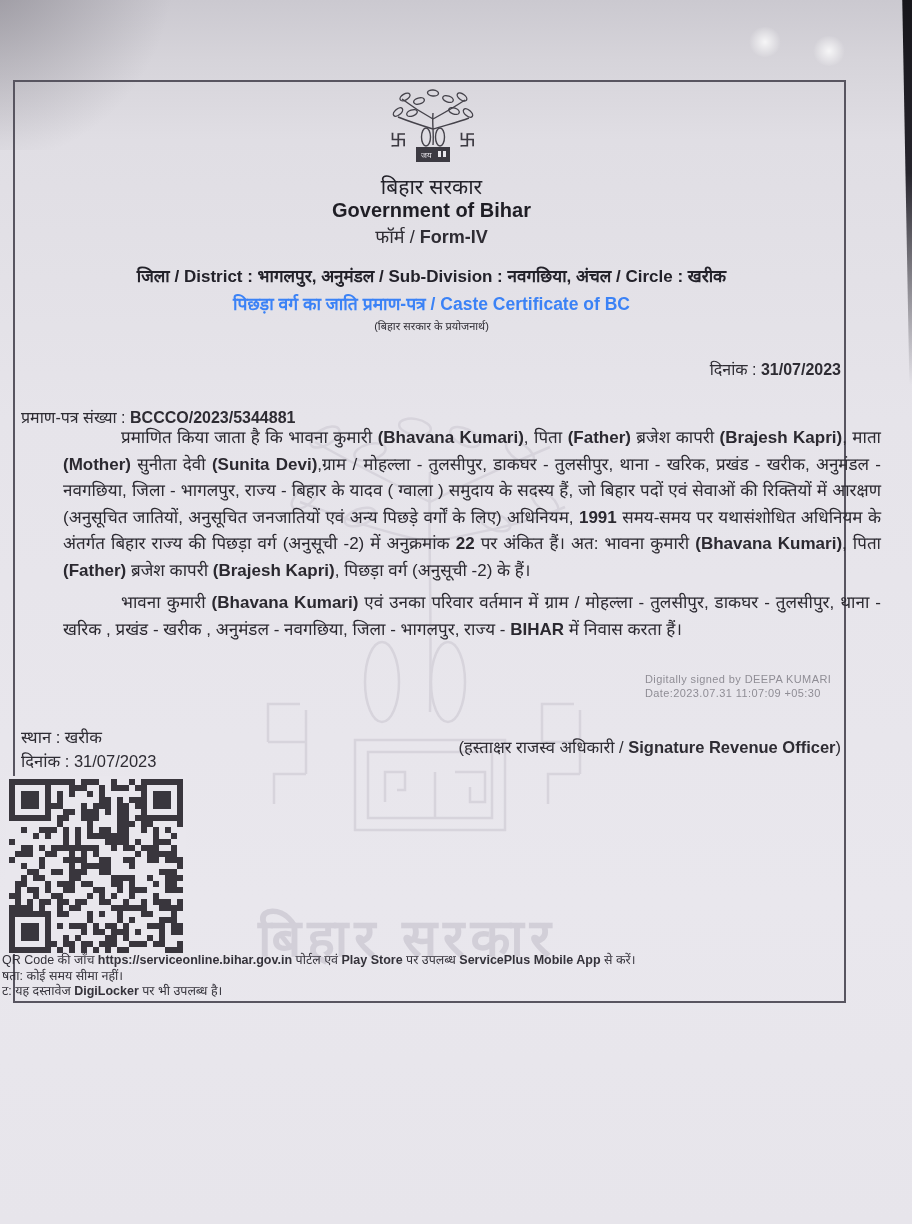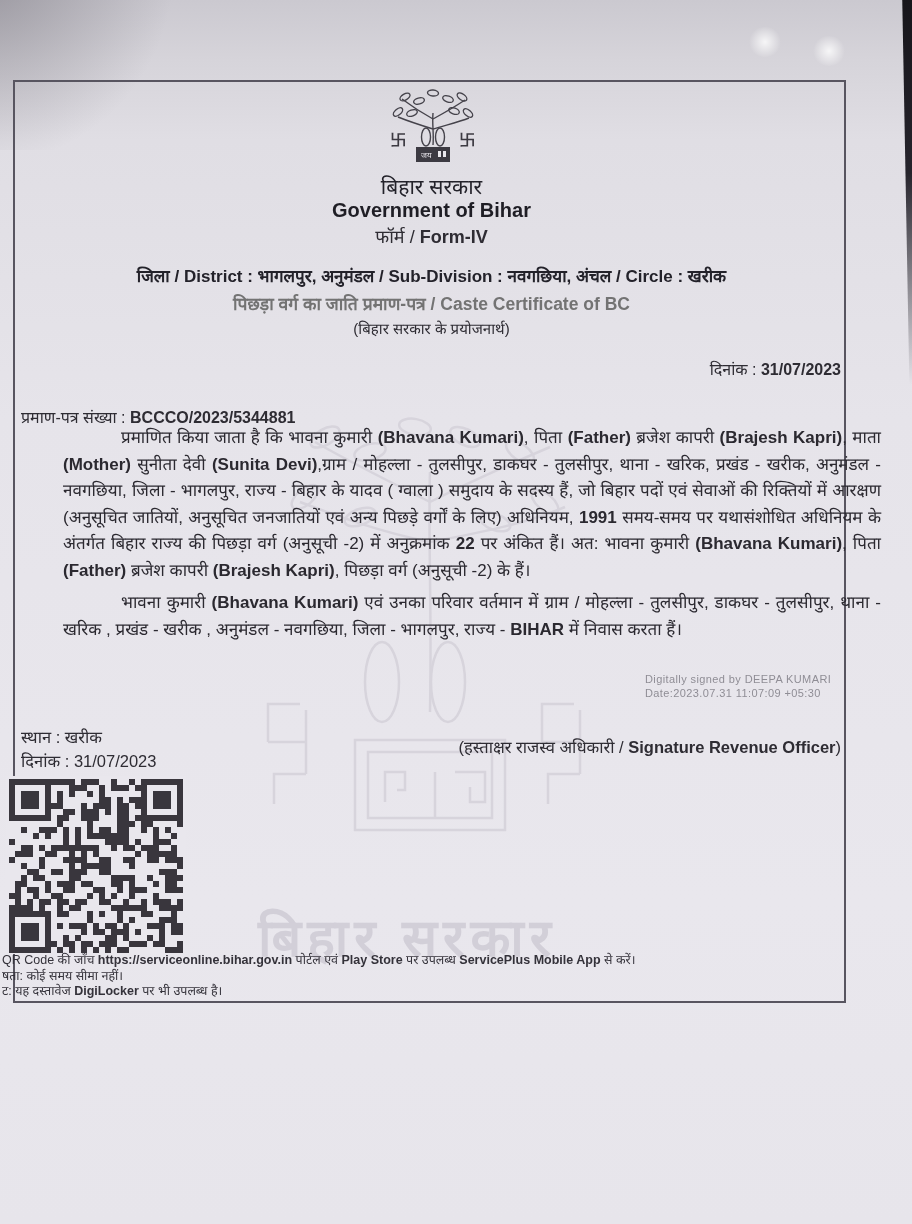--- a/index.html
+++ b/index.html
@@ -28,22 +28,22 @@
   .wm{position:absolute;pointer-events:none;z-index:0;}
   .wm-text{left:243px;top:818px;width:360px;font-size:52px;font-weight:bold;
     color:#d2cfd8;letter-spacing:6px;white-space:nowrap;}
   .content{position:absolute;left:0;top:0;width:100%;height:100%;z-index:1;}
   
   .emblem{left:363px;top:3px;}
   .title-hi{left:0;top:90px;width:833px;font-size:21px;color:#23222a;}
   .title-en{left:0;top:117px;width:833px;font-size:20px;font-weight:bold;color:#1f1e25;}
   .form-line{left:0;top:142px;width:833px;font-size:18px;}
   .district-line{left:0;top:182px;width:833px;font-size:17px;font-weight:bold;color:#23222a;}
-  .cert-title{left:0;top:209px;width:833px;font-size:17.5px;font-weight:bold;color:#737373;}
-  .purpose-line{left:0;top:236px;width:833px;font-size:15px;}
+  .cert-title{left:0;top:209px;width:833px;font-size:17.5px;font-weight:bold;color:#3b82f6;}
+  .purpose-line{left:0;top:236px;width:833px;font-size:11px;}
   .certno-row{left:6px;top:276px;width:820px;font-size:16px;}
   .certno-left{position:absolute;left:0;top:0;margin-top:48px;}
   .certno-right{position:absolute;right:0;top:0;}
   
   .para{left:14px;top:343px;width:818px;font-size:17px;line-height:26.5px;
     text-align:justify;text-indent:58px;color:#2b2930;margin-left:34px;}
   .para2{top:508px;}
   
   .digsig{left:630px;top:590px;font-size:11px;color:#8f8d95;line-height:14px;letter-spacing:.4px;}
   .place-line{left:6px;top:643px;font-size:16.5px;}

